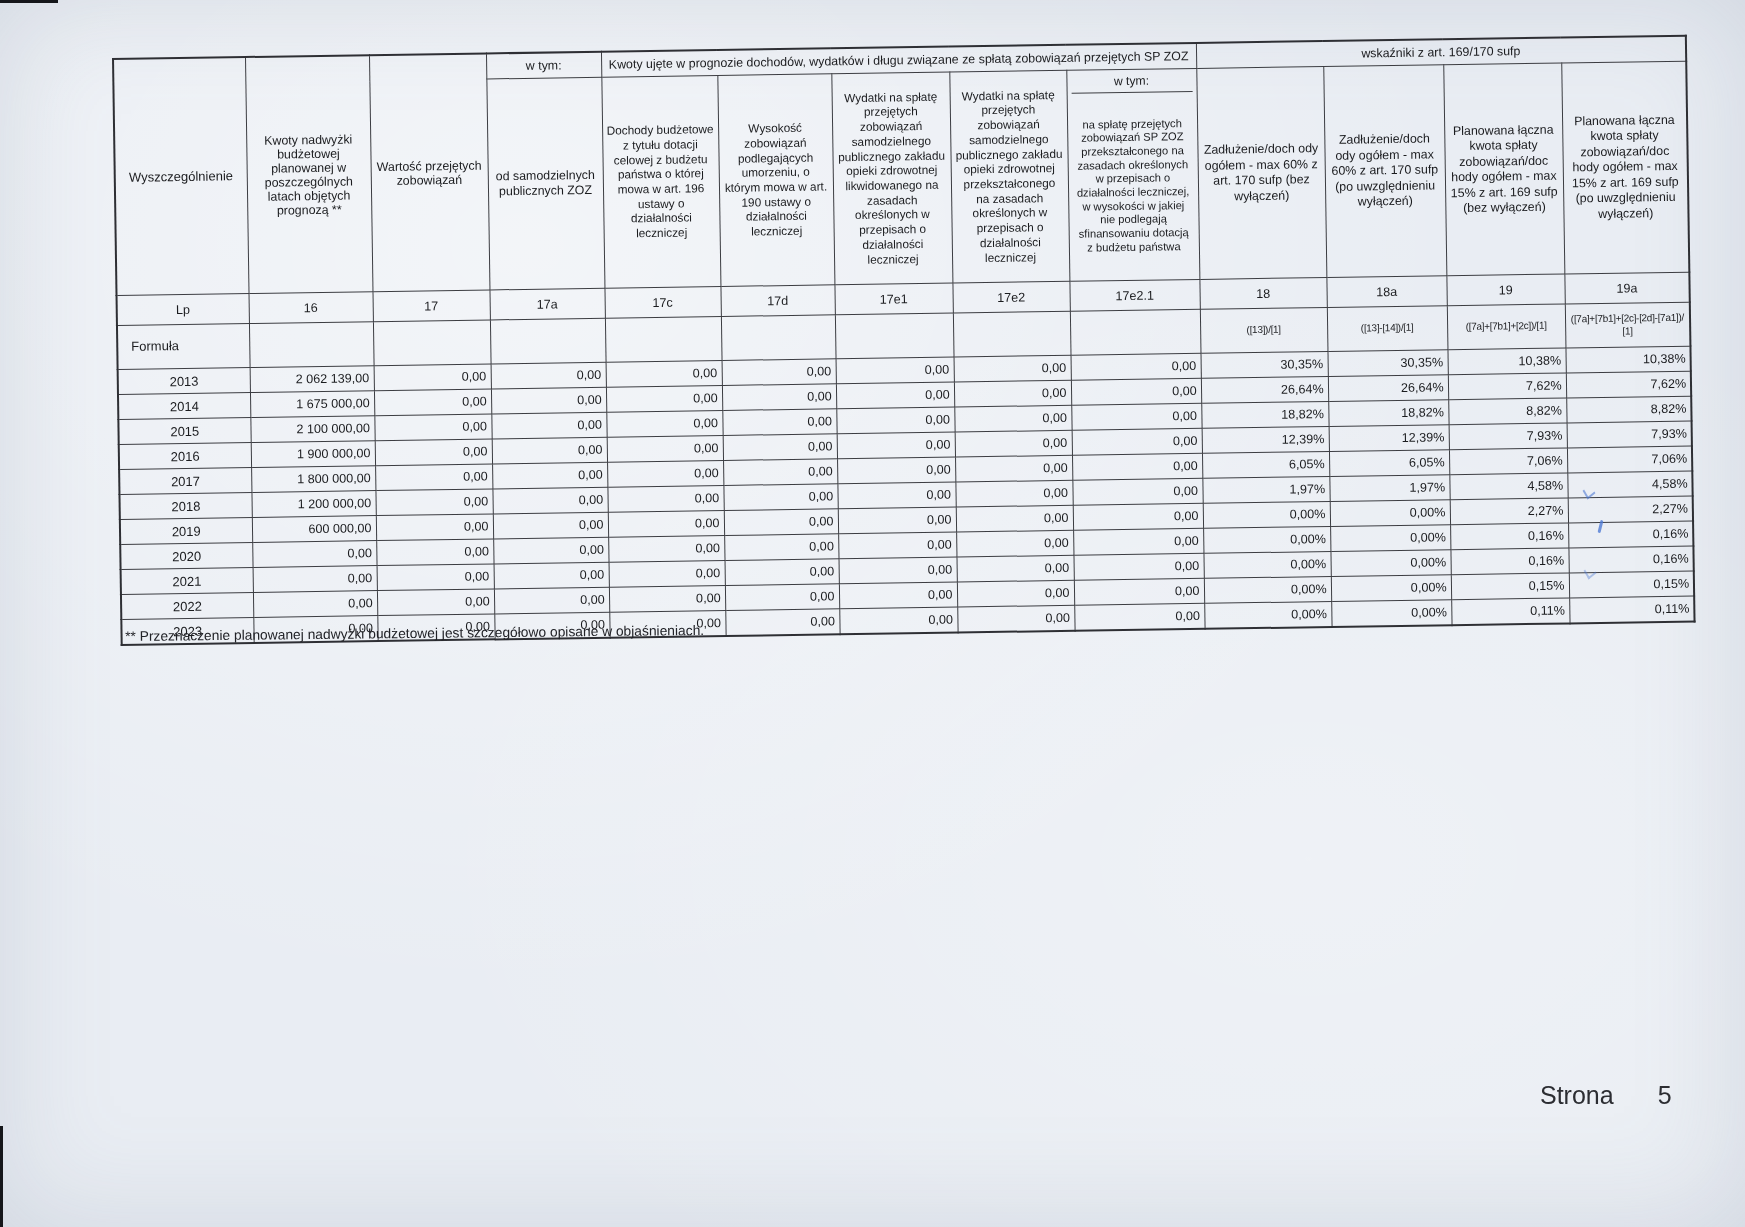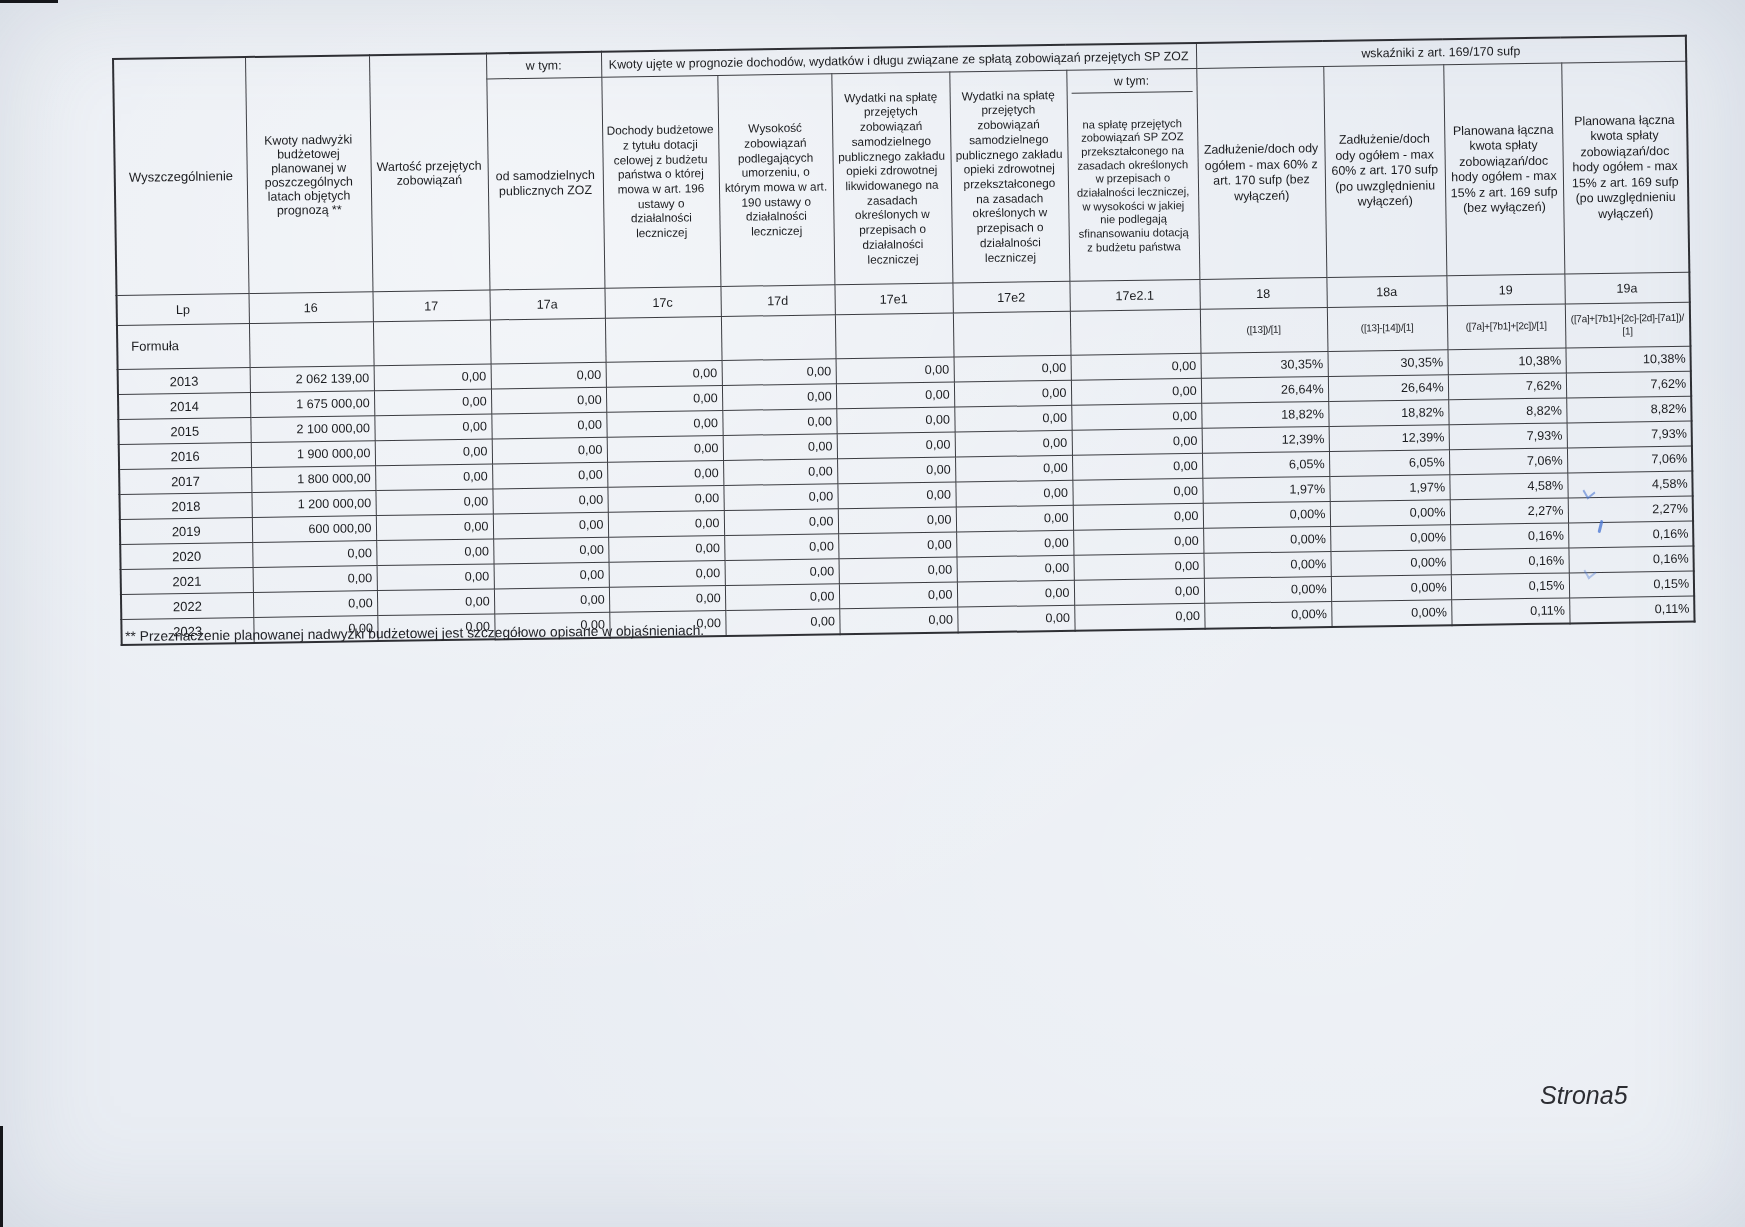--- a/index.html
+++ b/index.html
@@ -75,22 +75,22 @@
   
   .footnote {
     position: absolute; left: 125px; top: 629px;
     font-size: 13.8px; color: #212227;
     transform: rotate(-0.6deg);
     transform-origin: 0 0;
     white-space: nowrap;
   }
   .pagefooter {
     position: absolute; left: 1540px; top: 1081px;
-    display: flex; 
-    font-size: 25px; color: #2c2d32; font-style: italic;
+    display: flex; gap: 44px;
+    font-size: 25px; color: #2c2d32;
   }
 
   
   .pen { position: absolute; pointer-events: none; }
   .pen-check {
     width: 8px; height: 8px;
     border-left: 2px solid #4f7bd4;
     border-bottom: 2px solid #4f7bd4;
     transform: rotate(-38deg) skewX(-8deg);
     opacity: 0.75;

